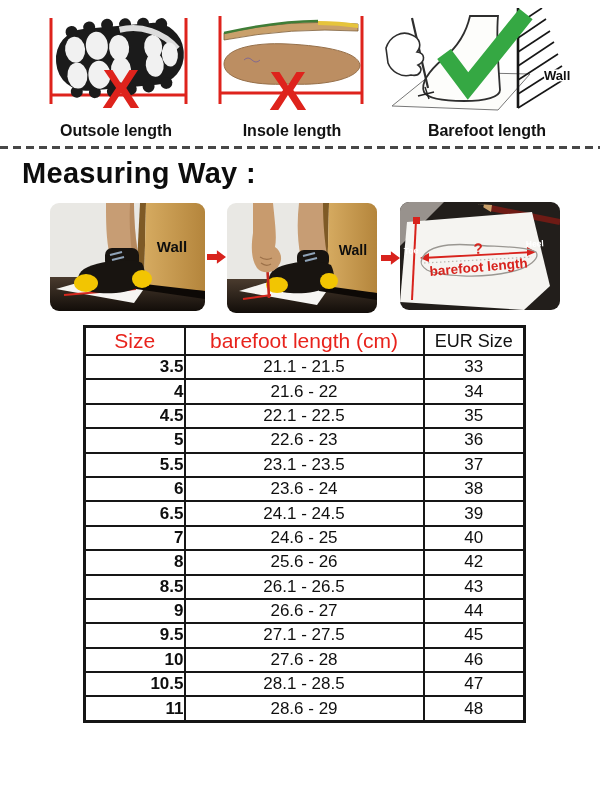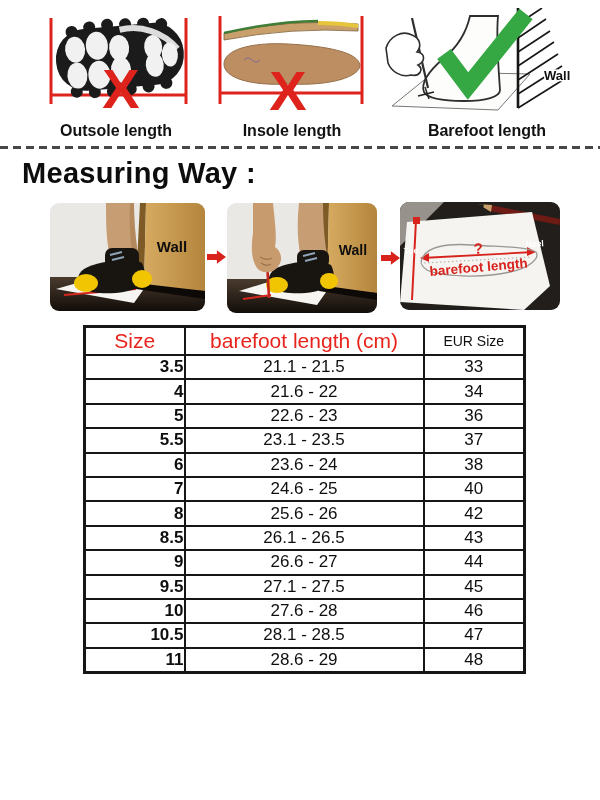--- a/index.html
+++ b/index.html
@@ -31,21 +31,21 @@
     clip-path:polygon(0 32%,52% 32%,52% 8%,100% 50%,52% 92%,52% 68%,0 68%);}
   #arrow1{left:207px;top:249px;}
   #arrow2{left:381px;top:250px;}
 
   
   .size-table{position:absolute;left:83px;top:325px;width:440px;border-collapse:collapse;table-layout:fixed;
     border:3px solid #161616;}
   .size-table th,.size-table td{border:2px solid #161616;text-align:center;vertical-align:middle;padding:0;}
   .size-table thead th{height:26px;font-weight:400;}
   .th-red{color:#e8231c;font-size:21px;}
-  .th-black{color:#101010;font-size:14px;}
+  .th-black{color:#101010;font-size:18px;}
   .size-table td{height:22.4px;font-size:17px;color:#0f0f0f;font-weight:400;}
   .size-table td.col-size{font-weight:700;text-align:right;}
 </style>
 </head>
 <body>
 
 <div class="stage">
 
   <div class="fig" id="fig1">
     <svg width="180" height="102" viewBox="0 0 180 102">
@@ -266,35 +266,45 @@
           <td class="col-size">3.5</td>
           <td>21.1 - 21.5</td>
           <td>33</td>
         </tr>
         <tr>
           <td class="col-size">4</td>
           <td>21.6 - 22</td>
           <td>34</td>
         </tr>
         <tr>
+          <td class="col-size">4.5</td>
+          <td>22.1 - 22.5</td>
+          <td>35</td>
+        </tr>
+        <tr>
           <td class="col-size">5</td>
           <td>22.6 - 23</td>
           <td>36</td>
         </tr>
         <tr>
           <td class="col-size">5.5</td>
           <td>23.1 - 23.5</td>
           <td>37</td>
         </tr>
         <tr>
           <td class="col-size">6</td>
           <td>23.6 - 24</td>
           <td>38</td>
         </tr>
         <tr>
+          <td class="col-size">6.5</td>
+          <td>24.1 - 24.5</td>
+          <td>39</td>
+        </tr>
+        <tr>
           <td class="col-size">7</td>
           <td>24.6 - 25</td>
           <td>40</td>
         </tr>
         <tr>
           <td class="col-size">8</td>
           <td>25.6 - 26</td>
           <td>42</td>
         </tr>
         <tr>

